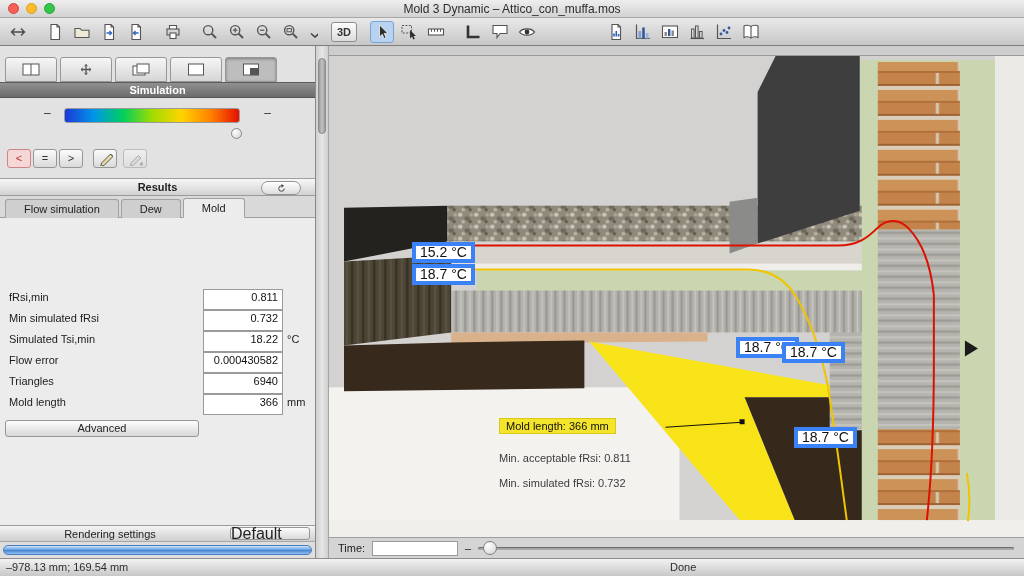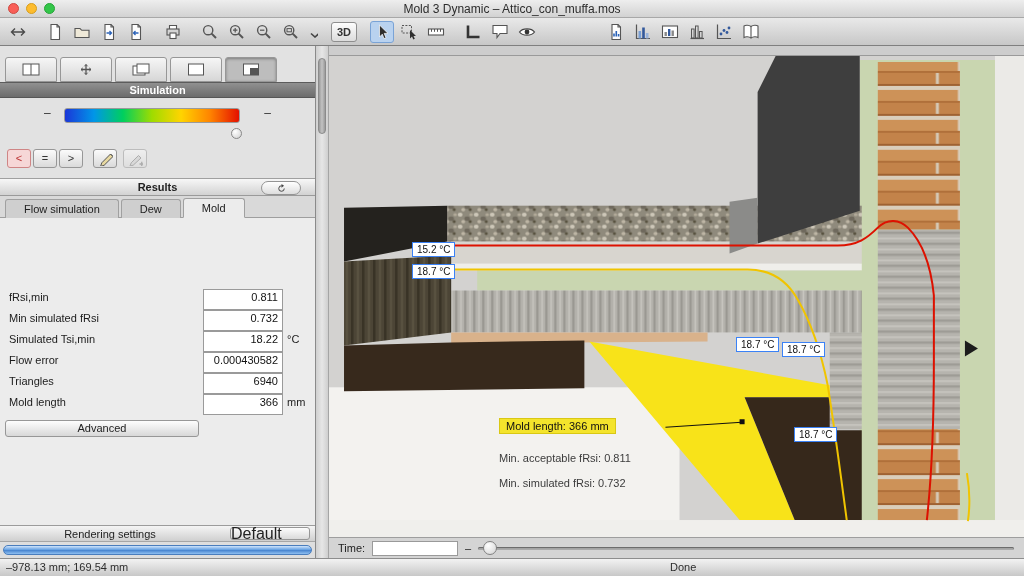--- a/index.html
+++ b/index.html
@@ -72,21 +72,21 @@
 
   
   .vscroll{width:13px;flex:0 0 13px;background:linear-gradient(to right,#cfcfcf,#e6e6e6,#cfcfcf);border-right:1px solid #a5a5a5;position:relative}
   .vthumb{position:absolute;left:2px;top:12px;width:8px;height:76px;border-radius:4px;background:linear-gradient(to right,#9a9a9a,#c3c3c3,#9a9a9a);border:1px solid #8b8b8b}
 
   
   .canvas-col{flex:1;display:flex;flex-direction:column;min-width:0}
   .canvas-strip{height:9px;background:#cdcdcd}
   .canvas-area{height:482px;position:relative;background:#d3d2d0;border-top:1px solid #9a9a9a;overflow:hidden}
   .canvas-area svg.scene{position:absolute;left:0;top:0;width:100%;height:100%}
-  .temp-label{position:absolute;font-size:10px;color:#111;background:#fff;border:1px solid #3b82f6;padding:0 4px;line-height:13px;white-space:nowrap}
+  .temp-label{position:absolute;font-size:14px;color:#111;background:#fff;border:4px solid #3b82f6;padding:0 4px;line-height:13px;white-space:nowrap}
   .ann{position:absolute;font-size:11px;color:#3c3c3c;white-space:nowrap}
   .ann.mold{background:#f4e42c;color:#111;padding:1px 6px;border:1px solid #d9c814}
   .timebar{height:21px;flex:0 0 21px;background:#d4d4d4;border-top:1px solid #9e9e9e;display:flex;align-items:center;font-size:11px;color:#222;padding-left:9px;gap:7px}
   .time-input{width:86px;height:15px;border:1px solid #9a9a9a;background:#fff;font-size:11px;padding:0 3px;font-family:"Liberation Sans",sans-serif}
   .time-slider{flex:1;position:relative;height:100%;margin-right:10px}
   .time-track{position:absolute;left:0;right:0;top:9px;height:3px;background:#aaa;border-radius:2px;box-shadow:inset 0 1px 1px rgba(0,0,0,.4)}
   .time-thumb{position:absolute;left:5px;top:3px;width:14px;height:14px;border-radius:50%;background:radial-gradient(circle at 35% 30%,#fff,#d2d2d2);border:1px solid #828282}
 
   
   .statusbar{height:18px;flex:0 0 18px;background:linear-gradient(#f2f2f2,#c8c8c8);border-top:1px solid #8d8d8d;position:relative;font-size:11px;color:#2d2d2d}

